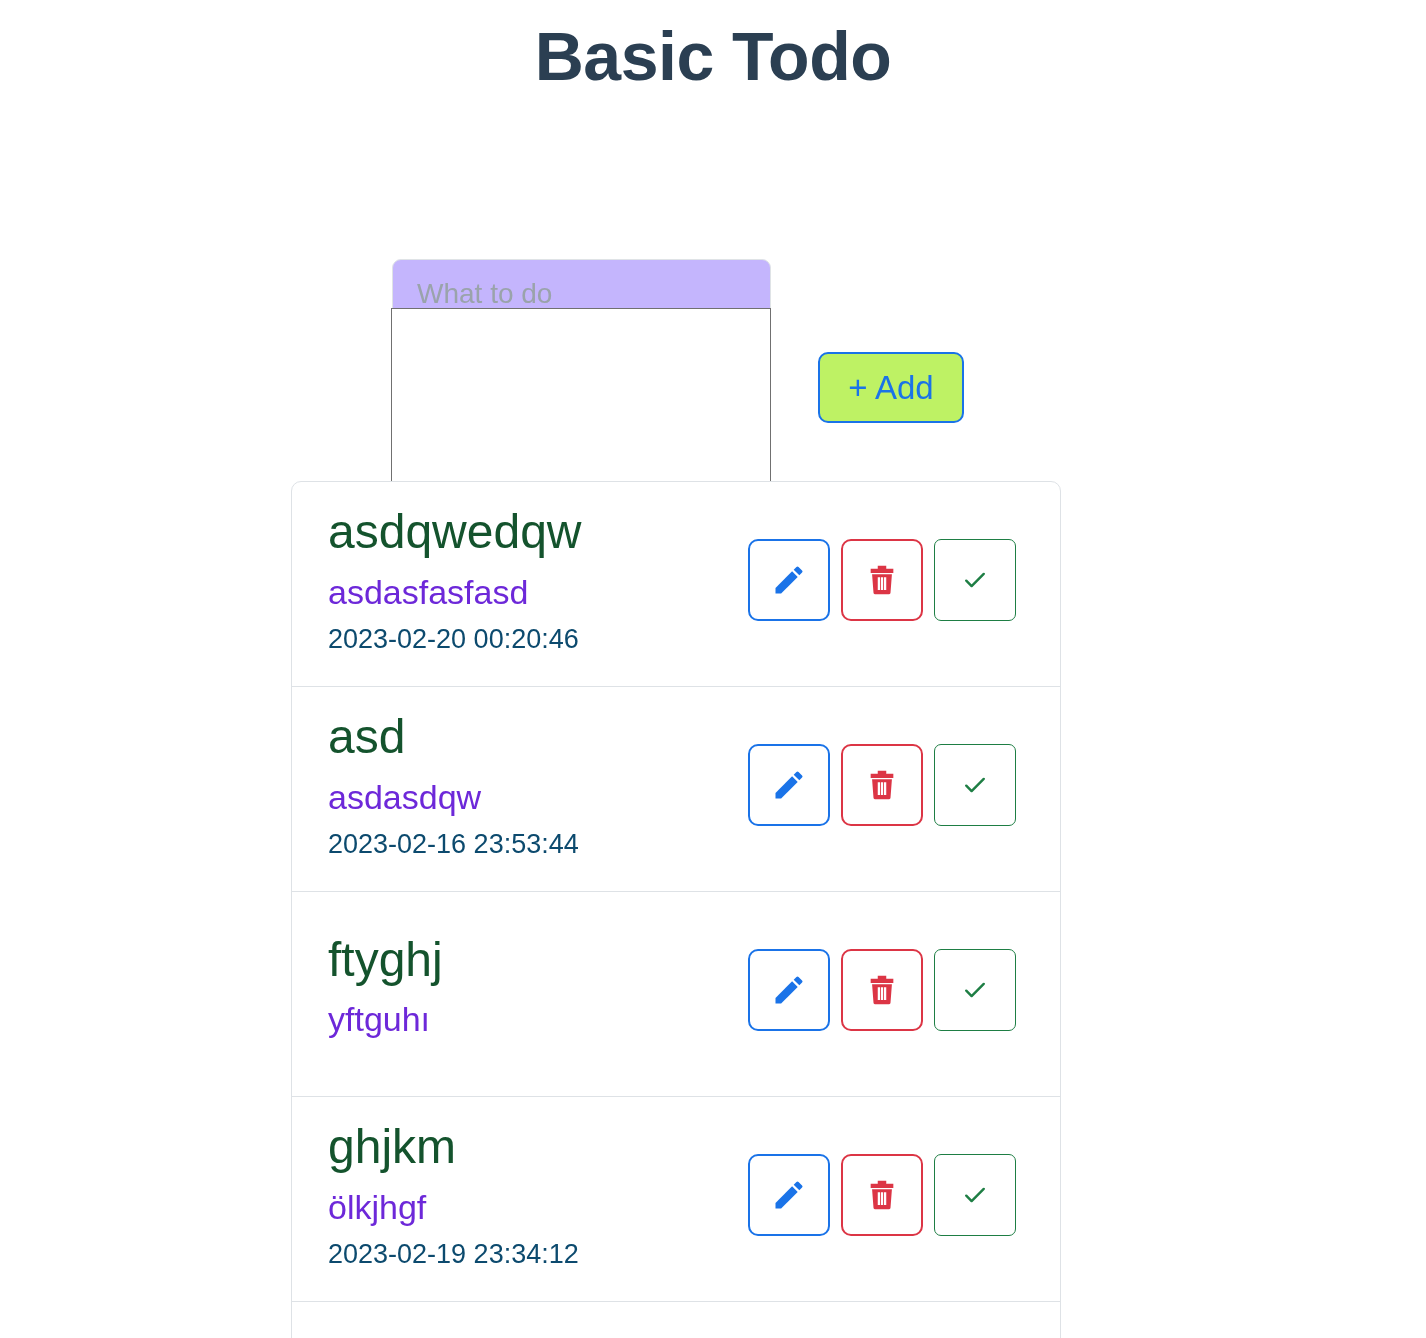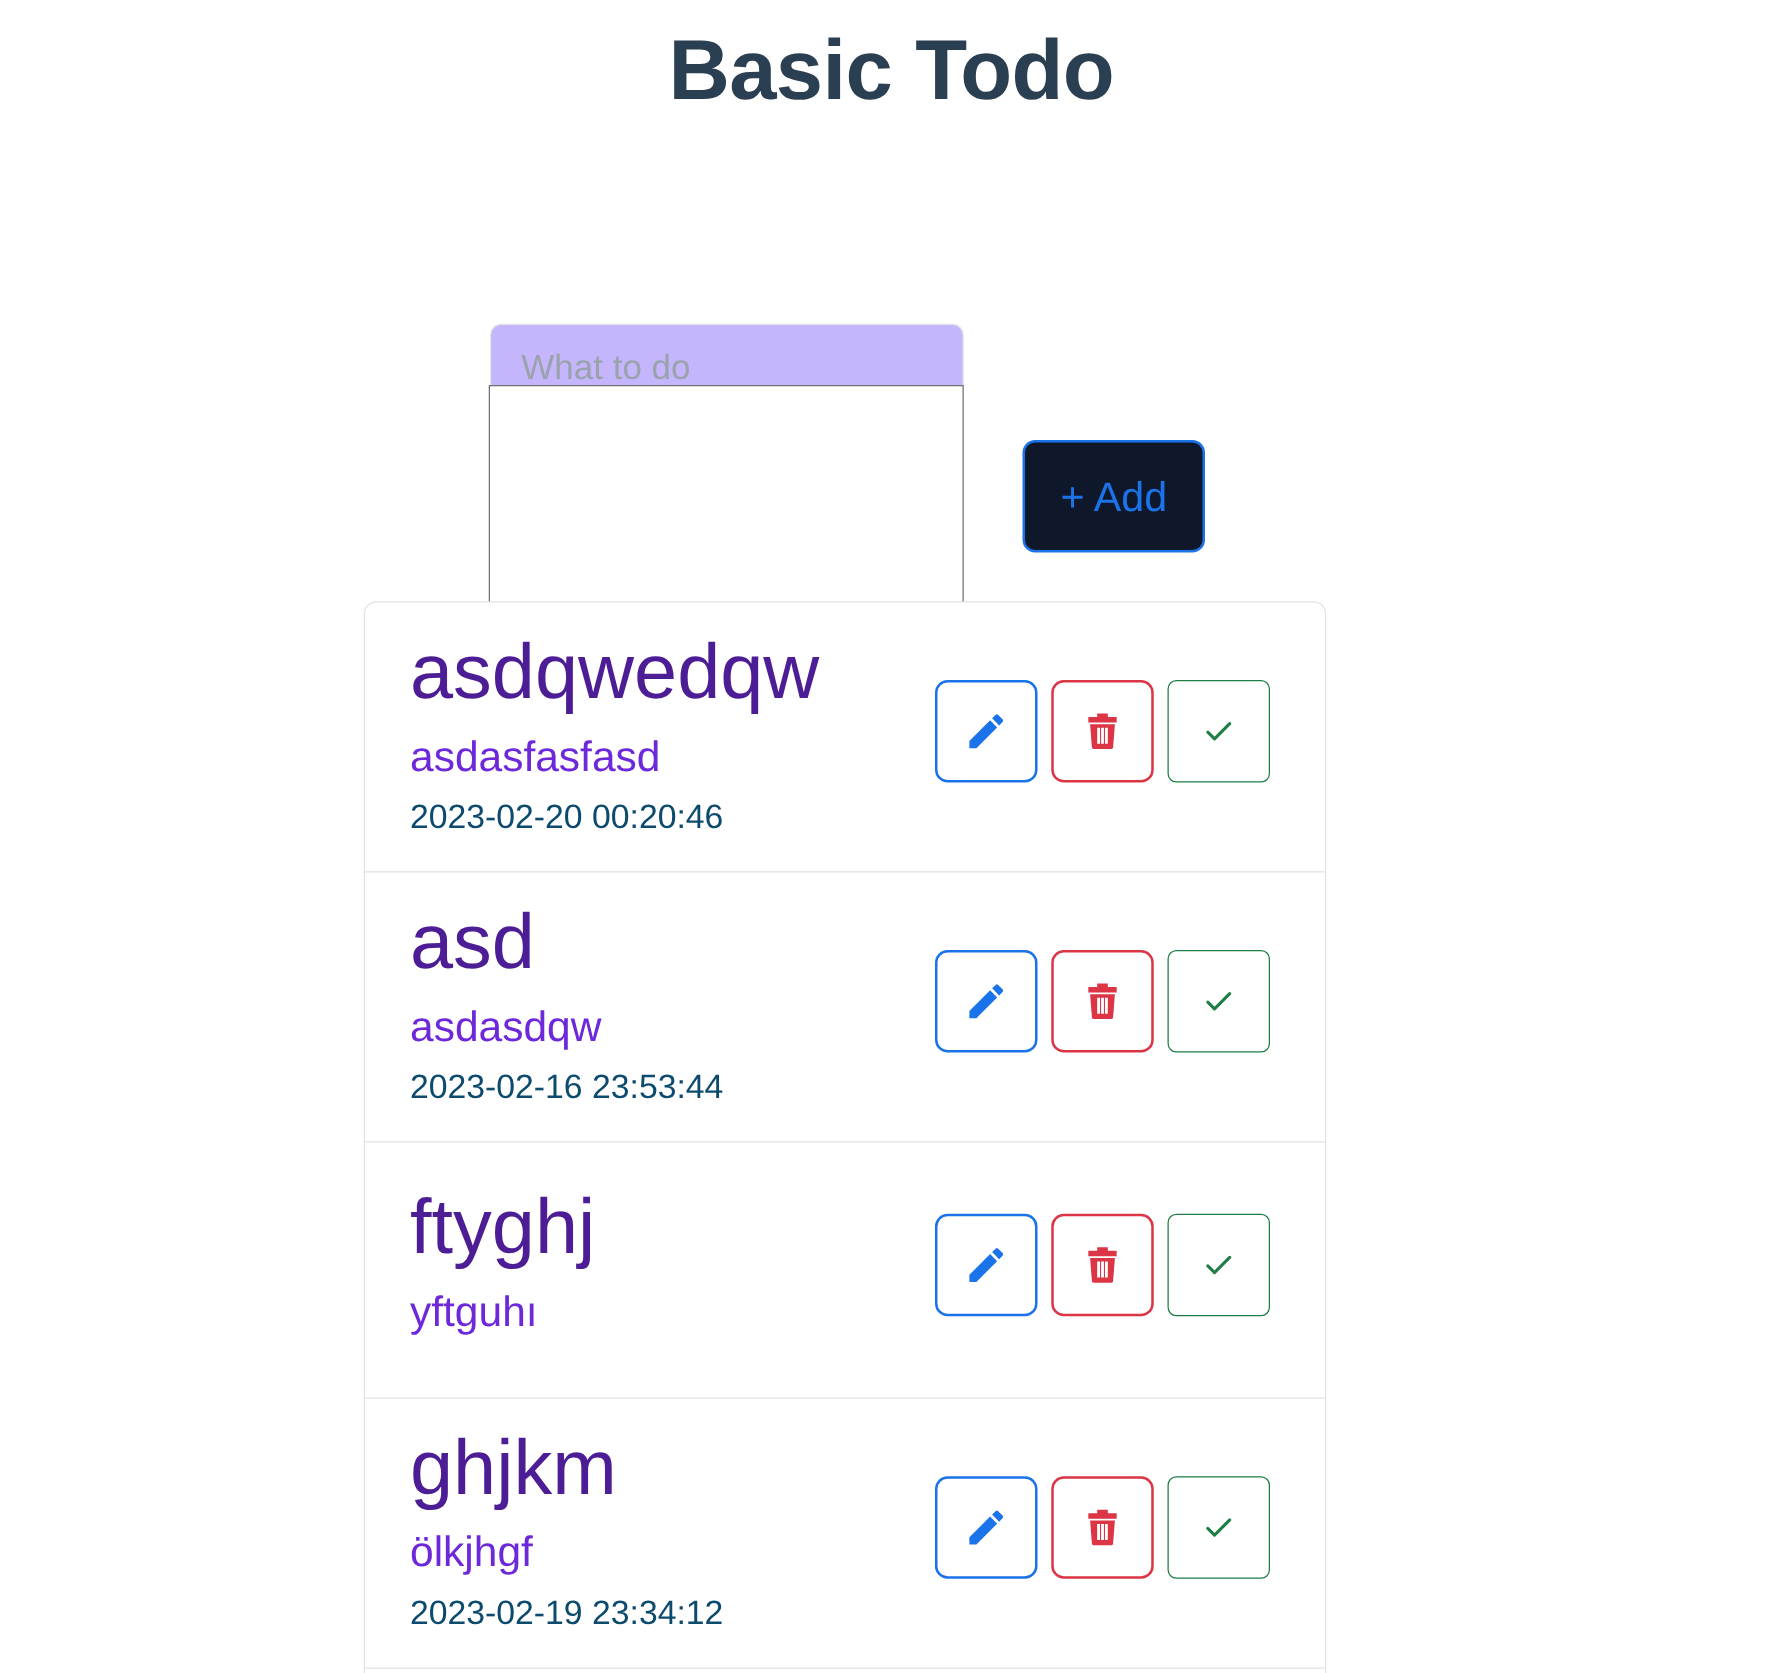--- a/index.html
+++ b/index.html
@@ -70,24 +70,24 @@
     color: #212529;
     padding: 6px 8px;
     outline: none;
     resize: both;
   }
   .add-button {
     position: absolute;
     left: 818px;
     top: 240px;
     width: 146px;
-    height: 90px;
+    height: 71px;
     border: 2px solid #1a73e8;
     border-radius: 10px;
-    background: #0f172a;
+    background: #bef264;
     color: #1a73e8;
     font-family: "Liberation Sans", sans-serif;
     font-size: 33px;
     line-height: 1;
     cursor: pointer;
     padding: 0;
     display: flex;
     align-items: center;
     justify-content: center;
   }
@@ -112,24 +112,24 @@
     border-bottom: 1px solid #dee2e6;
     min-height: 205px;
   }
   .todo-item:last-child { border-bottom: none; }
 
   .todo-texts {
     flex: 1 1 auto;
     min-width: 0;
   }
   .todo-name {
-    font-size: 62px;
+    font-size: 48px;
     font-weight: 400;
     line-height: 1.22;
-    color: #4c1d95;
+    color: #14532d;
     margin: 0 0 8px 0;
     white-space: nowrap;
   }
   .todo-desc {
     font-size: 34px;
     line-height: 1.3;
     color: #6d28d9;
     margin: 0 0 8px 0;
     white-space: nowrap;
   }

